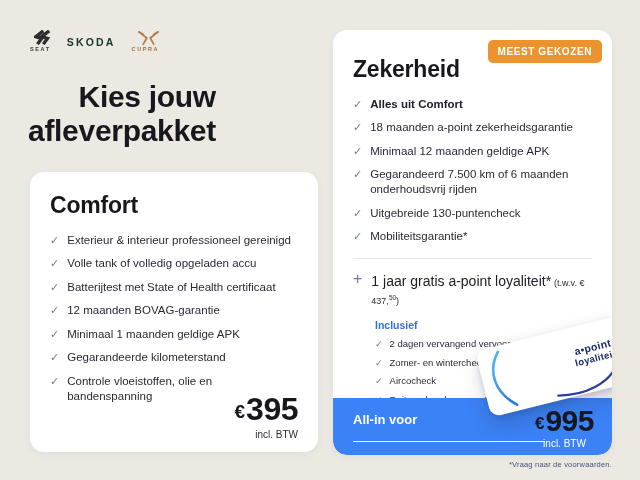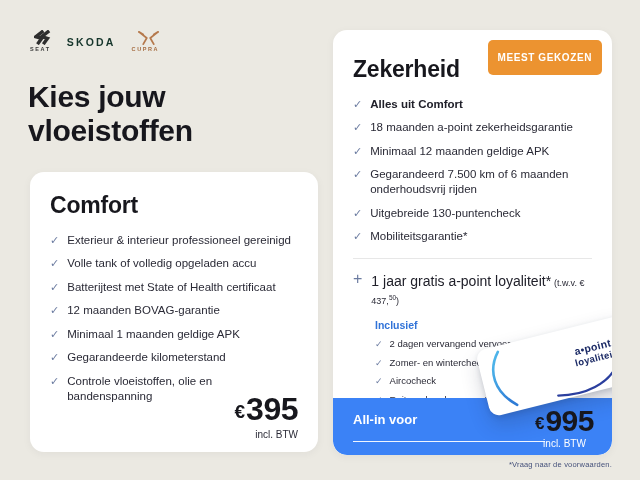--- a/index.html
+++ b/index.html
@@ -19,21 +19,21 @@
   .seat-mark { width:17px; height:15px; }
   .seat-word { font-size:5.5px; font-weight:bold; letter-spacing:1.6px; color:#3A3A3A; }
   .skoda-word { font-size:10.5px; font-weight:bold; letter-spacing:2.2px; color:#15352B; margin-top:2px; }
   .cupra-mark { width:21px; height:14px; }
   .cupra-word { font-size:5.5px; font-weight:bold; letter-spacing:1.6px; color:#A56B3F; }
 
   
   .heading {
     position:absolute; left:28px; top:80px;
     font-size:30px; line-height:1.12; font-weight:600;
-    color:#17171D; letter-spacing:-0.3px;
+    color:#17171D; letter-spacing:-0.3px;text-align:right;
   }
 
   
   .card {
     position:absolute; background:#fff; border-radius:14px;
     box-shadow:0 2px 8px rgba(40,40,50,0.05);
   }
   .card-comfort { left:30px; top:172px; width:288px; height:280px; padding:20px 20px 0 20px; }
   .card-zekerheid { left:333px; top:30px; width:279px; height:425px; padding:26px 20px 0 20px; overflow:hidden; }
 
@@ -48,21 +48,21 @@
   .price-block { position:absolute; right:20px; bottom:12px; text-align:right; }
   .price-line { color:#17171D; white-space:nowrap; }
   .price-cur { font-size:19px; font-weight:600; vertical-align:2px; margin-right:1px; }
   .price-amt { font-size:32px; font-weight:bold; letter-spacing:-0.5px; }
   .price-note { font-size:10px; color:#2A2A36; margin-top:1px; }
 
   
   .badge {
     position:absolute; top:10px; right:10px;
     background:#EC9330; color:#fff; font-size:10px; font-weight:bold;
-    letter-spacing:0.6px; padding:12px 10px; border-radius:5px;
+    letter-spacing:0.6px; padding:6px 10px; border-radius:5px;
   }
   .divider { border:none; border-top:1px solid #E7E7E7; margin:14px 0 13px 0; }
 
   .loyalty-row { display:flex; align-items:flex-start; gap:9px; }
   .plus { color:#6B7BA0; font-size:16px; line-height:1; margin-top:-1px; flex:0 0 auto; }
   .loyalty-title { font-size:14px; font-weight:normal; color:#20202A; }
   .loyalty-value { font-size:9px; font-weight:normal; color:#2A2A36; margin-left:3px; }
   .loyalty-value .sup { font-size:6.5px; vertical-align:4px; }
 
   .inclusief { margin:11px 0 0 22px; color:#3173D8; font-size:10.5px; font-weight:600; }
@@ -118,21 +118,21 @@
     <div class="brand">
       <svg class="cupra-mark" viewBox="0 0 24 16">
         <path d="M1 1 L10 8 M23 1 L14 8 M10 8 L6 15 M14 8 L18 15 M1 1 L6 4 M23 1 L18 4" stroke="#B5794C" stroke-width="2" fill="none" stroke-linecap="round"></path>
       </svg>
       <span class="cupra-word">CUPRA</span>
     </div>
   </div>
 
   <h1 class="heading">
     <span>Kies jouw</span><br>
-    <span>vloeistoffen</span>
+    <span>afleverpakket</span>
   </h1>
 
   <section class="card card-comfort">
     <h2 class="card-title">Comfort</h2>
     <ul class="checklist">
       <li>
           <span class="check">✓</span>
           <span>Exterieur &amp; interieur professioneel gereinigd</span>
         </li>
       <li>

